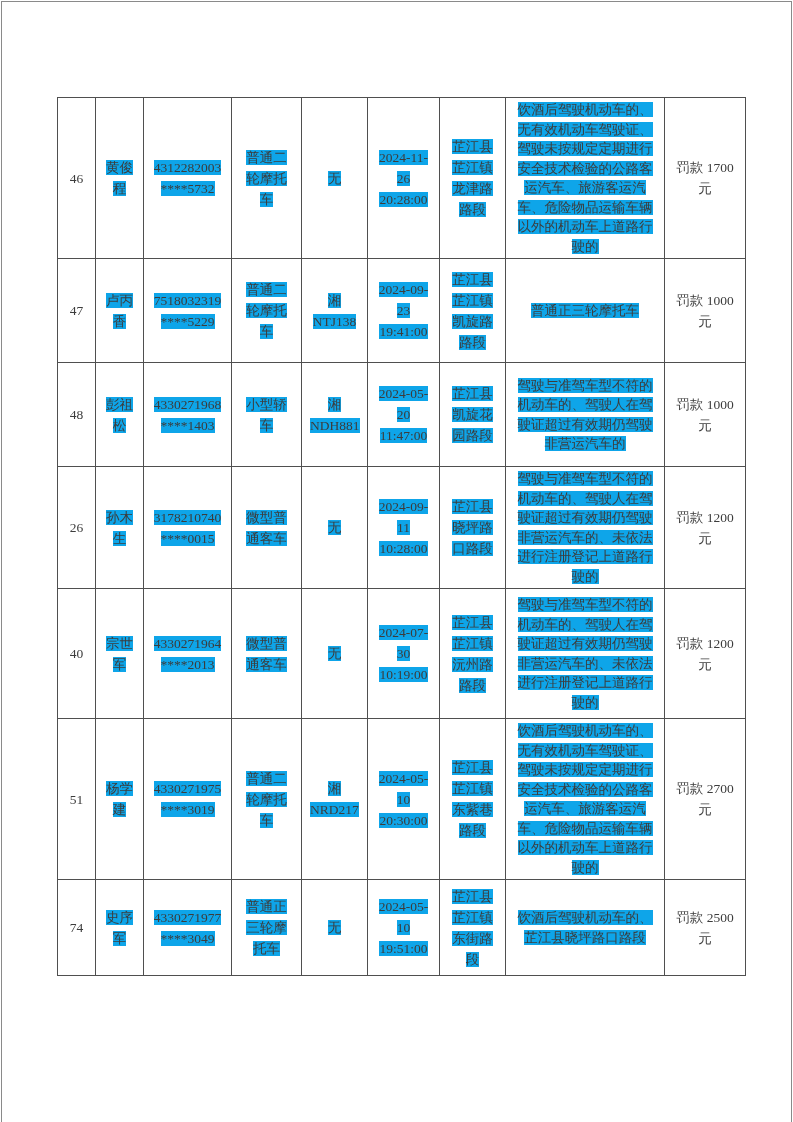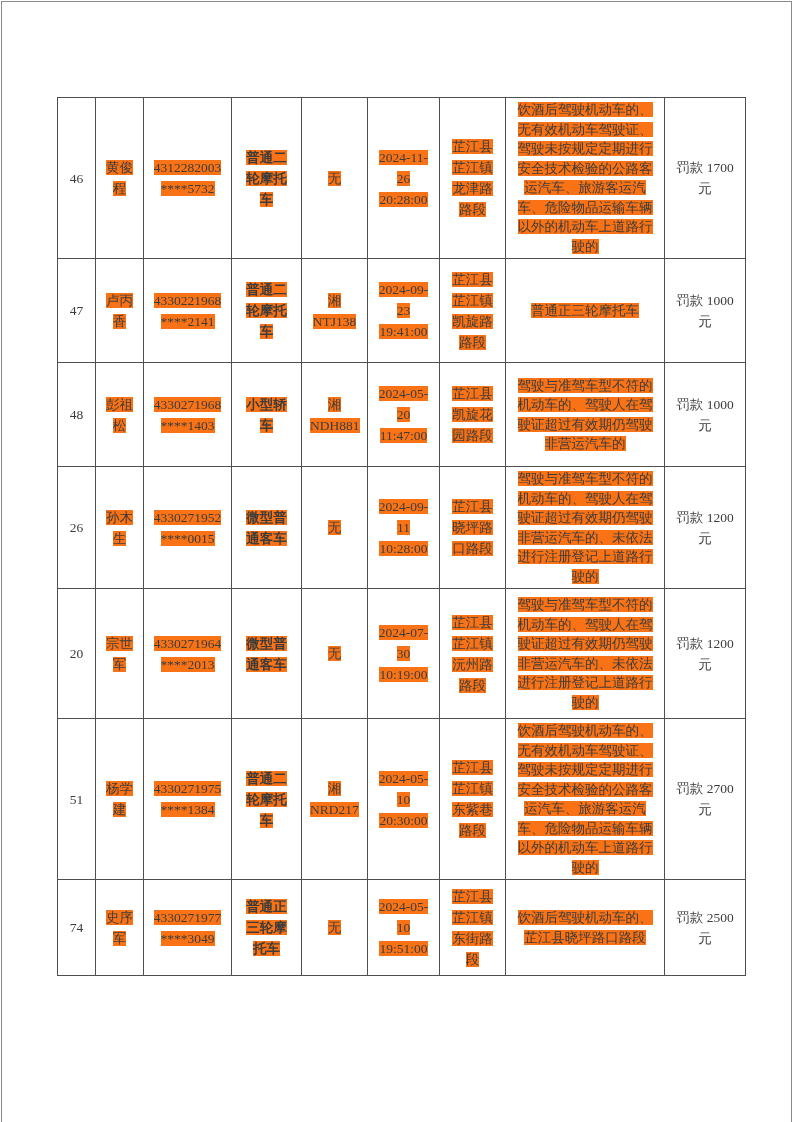--- a/index.html
+++ b/index.html
@@ -34,30 +34,30 @@
     font-size: 13.5px;
     line-height: 21px;
   }
   table.vtable td {
     border: 1px solid #4f4f4f;
     vertical-align: middle;
     text-align: center;
     padding: 2px 8px;
     overflow: hidden;
   }
-  td.c-vehicle { padding: 2px 10px; font-weight: bold; }
+  td.c-vehicle { padding: 2px 10px; }
   tr.rh46 { height: 147px; }
   tr.rh47 { height: 104px; }
   tr.rh48 { height: 104px; }
   tr.rh49 { height: 118px; }
   tr.rh50 { height: 130px; }
   tr.rh51 { height: 142px; }
   tr.rh52 { height: 96px; }
   .hl {
-    background: #f97316;
+    background: #0ea5e9;
     text-align: right;
   }
   .idnum { word-break: break-all; margin-top: 8px; }
   td.c-violation { line-height: 19.5px; }
 </style>
 </head>
 <body>
 
 <div class="page">
   <div class="page-frame"></div>
@@ -84,21 +84,21 @@
       <td><span class="hl">无</span></td>
       <td><span class="hl">2024-11-26 20:28:00</span></td>
       <td><span class="hl">芷江县芷江镇龙津路路段</span></td>
       <td class="c-violation"><span class="hl">饮酒后驾驶机动车的、无有效机动车驾驶证、驾驶未按规定定期进行安全技术检验的公路客运汽车、旅游客运汽车、危险物品运输车辆以外的机动车上道路行驶的</span></td>
       <td><span>罚款 1700 元</span></td>
     </tr>
 
     <tr class="rh47">
       <td><span>47</span></td>
       <td><span class="hl">卢丙香</span></td>
-      <td><span class="hl idnum">4330221968****2141</span></td>
+      <td><span class="hl idnum">7518032319****5229</span></td>
       <td class="c-vehicle"><span class="hl">普通二轮摩托车</span></td>
       <td><span class="hl">湘NTJ138</span></td>
       <td><span class="hl">2024-09-23 19:41:00</span></td>
       <td><span class="hl">芷江县芷江镇凯旋路路段</span></td>
       <td class="c-violation"><span class="hl">普通正三轮摩托车</span></td>
       <td><span>罚款 1000 元</span></td>
     </tr>
 
     <tr class="rh48">
       <td><span>48</span></td>
@@ -108,45 +108,45 @@
       <td><span class="hl">湘NDH881</span></td>
       <td><span class="hl">2024-05-20 11:47:00</span></td>
       <td><span class="hl">芷江县凯旋花园路段</span></td>
       <td class="c-violation"><span class="hl">驾驶与准驾车型不符的机动车的、驾驶人在驾驶证超过有效期仍驾驶非营运汽车的</span></td>
       <td><span>罚款 1000 元</span></td>
     </tr>
 
     <tr class="rh49">
       <td><span>26</span></td>
       <td><span class="hl">孙木生</span></td>
-      <td><span class="hl idnum">4330271952****0015</span></td>
+      <td><span class="hl idnum">3178210740****0015</span></td>
       <td class="c-vehicle"><span class="hl">微型普通客车</span></td>
       <td><span class="hl">无</span></td>
       <td><span class="hl">2024-09-11 10:28:00</span></td>
       <td><span class="hl">芷江县晓坪路口路段</span></td>
       <td class="c-violation"><span class="hl">驾驶与准驾车型不符的机动车的、驾驶人在驾驶证超过有效期仍驾驶非营运汽车的、未依法进行注册登记上道路行驶的</span></td>
       <td><span>罚款 1200 元</span></td>
     </tr>
 
     <tr class="rh50">
-      <td><span>20</span></td>
+      <td><span>40</span></td>
       <td><span class="hl">宗世军</span></td>
       <td><span class="hl idnum">4330271964****2013</span></td>
       <td class="c-vehicle"><span class="hl">微型普通客车</span></td>
       <td><span class="hl">无</span></td>
       <td><span class="hl">2024-07-30 10:19:00</span></td>
       <td><span class="hl">芷江县芷江镇沅州路路段</span></td>
       <td class="c-violation"><span class="hl">驾驶与准驾车型不符的机动车的、驾驶人在驾驶证超过有效期仍驾驶非营运汽车的、未依法进行注册登记上道路行驶的</span></td>
       <td><span>罚款 1200 元</span></td>
     </tr>
 
     <tr class="rh51">
       <td><span>51</span></td>
       <td><span class="hl">杨学建</span></td>
-      <td><span class="hl idnum">4330271975****1384</span></td>
+      <td><span class="hl idnum">4330271975****3019</span></td>
       <td class="c-vehicle"><span class="hl">普通二轮摩托车</span></td>
       <td><span class="hl">湘NRD217</span></td>
       <td><span class="hl">2024-05-10 20:30:00</span></td>
       <td><span class="hl">芷江县芷江镇东紫巷路段</span></td>
       <td class="c-violation"><span class="hl">饮酒后驾驶机动车的、无有效机动车驾驶证、驾驶未按规定定期进行安全技术检验的公路客运汽车、旅游客运汽车、危险物品运输车辆以外的机动车上道路行驶的</span></td>
       <td><span>罚款 2700 元</span></td>
     </tr>
 
     <tr class="rh52">
       <td><span>74</span></td>

